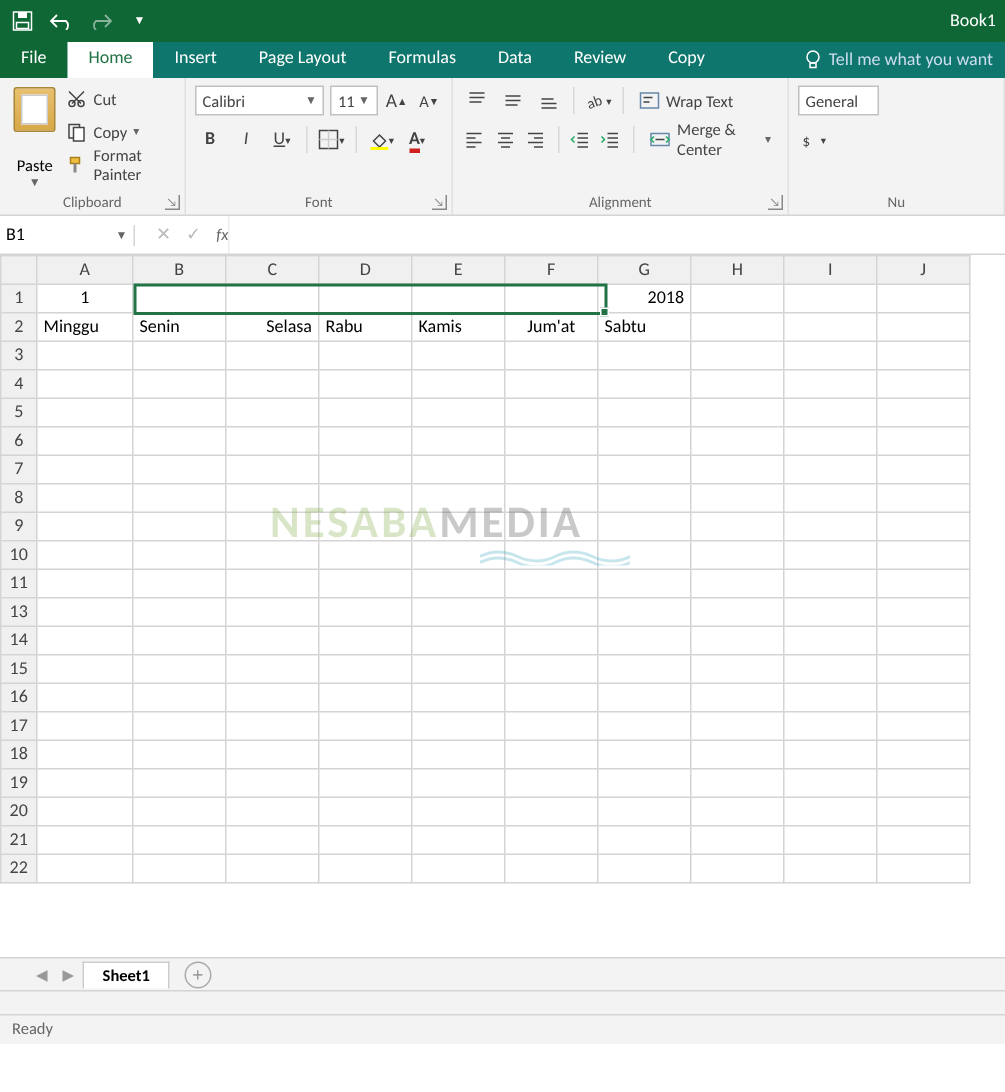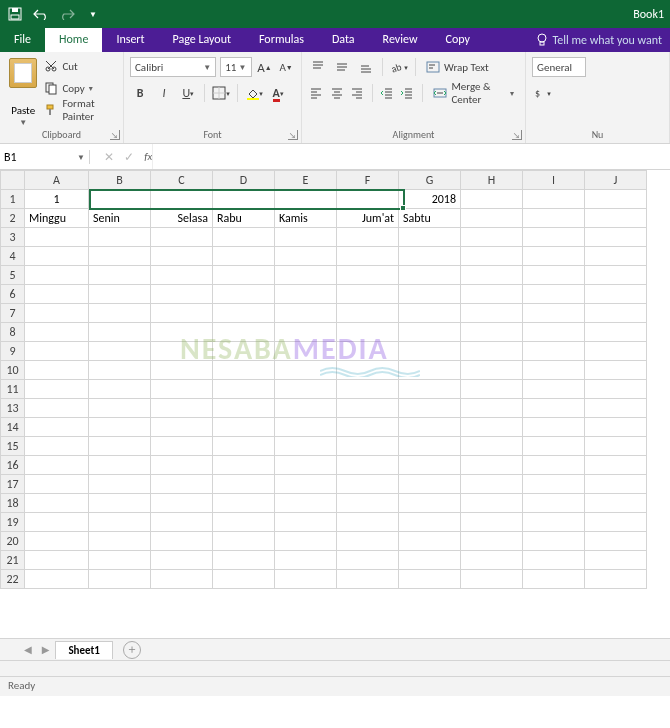--- a/index.html
+++ b/index.html
@@ -1,21 +1,21 @@
 <!DOCTYPE html>
 <html><head>
 <meta charset="utf-8">
 <style>
   * { box-sizing: border-box; margin: 0; padding: 0; }
   body { font-family: "Segoe UI", Calibri, sans-serif; font-size: 12px; background: #fff; width: 670px; height: 728px; overflow: hidden; position: relative; }
   .titlebar { background: #0e6735; height: 28px; display: flex; align-items: center; color: #fff; position: relative; }
   .qat { display: flex; align-items: center; gap: 8px; padding-left: 6px; }
   .qat-icon { width: 18px; height: 18px; display: flex; align-items: center; justify-content: center; color: #fff; font-size: 12px; }
   .title { position: absolute; right: 6px; font-size: 12px; color: #fff; }
-  .tabs { background: #4c1d95; height: 24px; display: flex; color: #fff; font-size: 12px; }
+  .tabs { background: #0f766e; height: 24px; display: flex; color: #fff; font-size: 12px; }
   .tab { padding: 4px 14px; cursor: pointer; }
   .tab.file { background: #0e6735; }
   .tab.active { background: #fff; color: #217346; }
   .tellme { margin-left: auto; padding: 4px 8px; display: flex; align-items: center; gap: 4px; color: #cde; }
   .ribbon { background: #f3f3f3; border-bottom: 1px solid #d4d4d4; height: 92px; display: flex; position: relative; }
   .group { border-right: 1px solid #e0e0e0; padding: 4px 6px 16px 6px; position: relative; display: flex; flex-direction: column; }
   .group-label { position: absolute; bottom: 2px; left: 0; right: 0; text-align: center; font-size: 10px; color: #666; }
   .dlg { position: absolute; right: 3px; bottom: 3px; width: 10px; height: 10px; border: 1px solid #888; border-left: 0; border-top: 0; font-size: 7px; color: #888; display:flex; align-items:center; justify-content:center; }
   .dlg::after { content: '↘'; font-size: 8px; line-height: 8px; }
   .clip-group { width: 124px; display: flex; flex-direction: row; }
@@ -47,21 +47,21 @@
   table.grid th, table.grid td { border: 1px solid #d4d4d4; font-size: 12px; height: 19px; padding: 0 4px; font-weight: normal; background: #fff; }
   table.grid th { background: #f0f0f0; color: #444; text-align: center; }
   table.grid .rowhdr { background: #f0f0f0; text-align: center; width: 24px; }
   table.grid .corner { background: #f0f0f0; width: 24px; }
   .col { width: 62px; }
   .colA { width: 64px; }
   .sel-range { position: absolute; border: 2px solid #217346; pointer-events: none; }
   .sel-handle { position: absolute; right: -3px; bottom: -3px; width: 6px; height: 6px; background: #217346; border: 1px solid #fff; }
   .watermark { position: absolute; top: 160px; left: 180px; font-size: 30px; font-weight: bold; letter-spacing: 2px; opacity: 0.28; pointer-events: none; white-space: nowrap; }
   .wm1 { color: #7aa63a; }
-  .wm2 { color: #6d28d9; }
+  .wm2 { color: #404040; }
   .wave { position: absolute; top: 195px; left: 320px; width: 100px; height: 12px; opacity: 0.28; }
   .tabsheet { height: 22px; border-top: 1px solid #d4d4d4; background: #f3f3f3; display: flex; align-items: center; padding-left: 20px; gap: 2px; }
   .nav-ar { color: #999; padding: 0 4px; font-size: 10px; }
   .sheet-tab { background: #fff; border: 1px solid #ccc; border-bottom: 0; padding: 2px 12px; font-size: 11px; font-weight: bold; }
   .addsheet { width: 18px; height: 18px; border: 1px solid #aaa; border-radius: 50%; display: flex; align-items: center; justify-content: center; font-size: 12px; color: #888; margin-left: 8px; }
   .hscroll { height: 16px; border-top: 1px solid #d4d4d4; background: #f3f3f3; }
   .status { height: 20px; background: #f3f3f3; border-top: 1px solid #d4d4d4; padding: 2px 8px; font-size: 11px; color: #666; }
   svg { display: block; }
 </style>
 </head>
@@ -362,21 +362,21 @@
           <td style="text-align:left"></td>
           <td style="text-align:left"></td>
         </tr>
         <tr>
           <th class="rowhdr">2</th>
           <td style="text-align:left">Minggu</td>
           <td style="text-align:left">Senin</td>
           <td style="text-align:right">Selasa</td>
           <td style="text-align:left">Rabu</td>
           <td style="text-align:left">Kamis</td>
-          <td style="text-align:right">Jum'at</td>
+          <td style="text-align:center">Jum'at</td>
           <td style="text-align:left">Sabtu</td>
           <td style="text-align:left"></td>
           <td style="text-align:left"></td>
           <td style="text-align:left"></td>
         </tr>
         <tr>
           <th class="rowhdr">3</th>
           <td style="text-align:left"></td>
           <td style="text-align:left"></td>
           <td style="text-align:left"></td>

